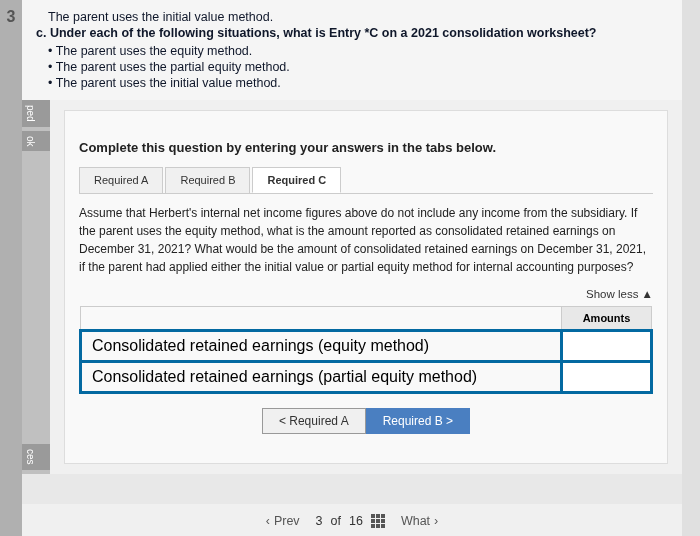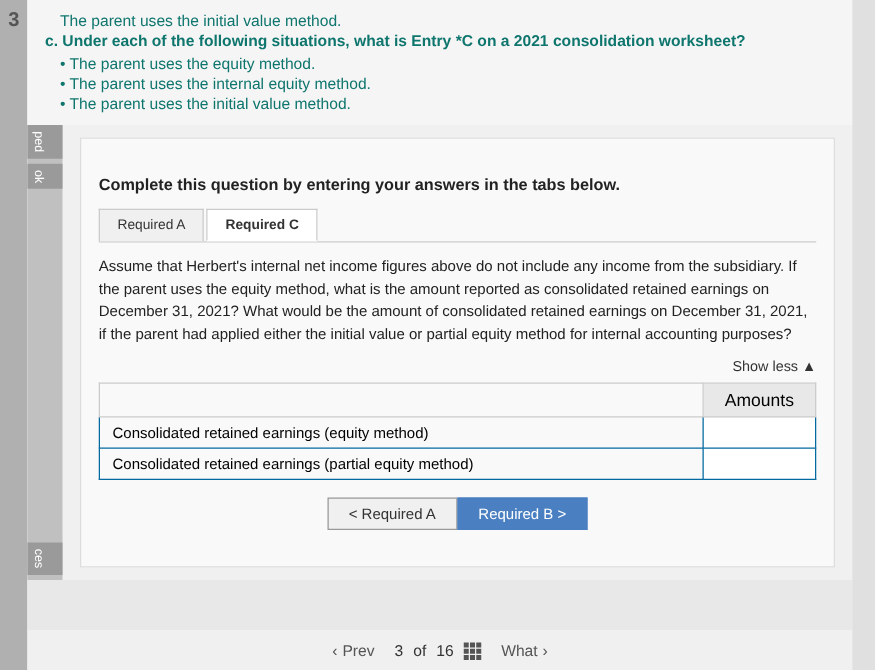--- a/index.html
+++ b/index.html
@@ -20,21 +20,21 @@
       flex-direction: column;
     }
 
     .top-section {
       background: #f5f5f5;
       padding: 10px 14px 8px 14px;
     }
 
     .top-section p {
       font-size: 12.5px;
-      color: #0f766e;
+      color: #0f172a;
       margin-bottom: 4px;
     }
 
     .top-section p.bullet {
       padding-left: 12px;
       margin-bottom: 2px;
     }
 
     .top-section .section-label {
       font-weight: bold;
@@ -96,29 +96,29 @@
     .amounts-table {
       width: 100%;
       border-collapse: collapse;
       margin-bottom: 14px;
     }
 
     .amounts-table th {
       background: #e8e8e8;
       border: 1px solid #ccc;
       padding: 5px 10px;
-      font-size: 14px;
+      font-size: 11px;
       text-align: center;
-      font-weight: normal;
+      font-weight: bold;
     }
 
     .amounts-table td {
-      border: 1px solid #0369a1;
+      border: 3px solid #0369a1;
       padding: 5px 10px;
-      font-size: 12px;
+      font-size: 16px;
     }
 
     .amounts-table td.amount-cell {
       background: #fff;
       width: 90px;
       text-align: right;
     }
 
     .amounts-table td.label-cell {
       background: #f9f9f9;
@@ -219,39 +219,40 @@
 <div class="sidebar-left-bar">
   <span>3</span>
 </div>
 
 <div class="main-content">
 
   <div class="top-section">
     <p class="bullet">The parent uses the initial value method.</p>
     <p class="section-label">c. Under each of the following situations, what is Entry *C on a 2021 consolidation worksheet?</p>
     <p class="bullet">• <span>The parent uses the equity method.</span></p>
-    <p class="bullet">• <span>The parent uses the internal equity method.</span></p>
+    <p class="bullet">• <span>The parent uses the partial equity method.</span></p>
     <p class="bullet">• <span>The parent uses the initial value method.</span></p>
   </div>
 
   <div style="position:relative; display:flex; flex-direction:row;">
     <div style="display:flex; flex-direction:column; width:28px; background:#c0c0c0;">
       <div class="sidebar-tag">ped</div>
       <div class="sidebar-tag">ok</div>
       <div style="flex:1;"></div>
       <div class="sidebar-tag">ces</div>
     </div>
 
     <div style="flex:1; display:flex; flex-direction:column;">
 
       <div class="card">
         <div class="card-title">Complete this question by entering your answers in the tabs below.</div>
 
         <div class="tabs">
           <div class="tab">Required A</div>
+          <div class="tab">Required B</div>
           <div class="tab active">Required C</div>
         </div>
 
         <div class="question-text">Assume that Herbert's internal net income figures above do not include any income from the subsidiary. If the parent uses the equity method, what is the amount reported as consolidated retained earnings on December 31, 2021? What would be the amount of consolidated retained earnings on December 31, 2021, if the parent had applied either the initial value or partial equity method for internal accounting purposes?</div>
 
         <div class="show-less">Show less ▲</div>
 
         <table class="amounts-table">
           <thead>
             <tr>

